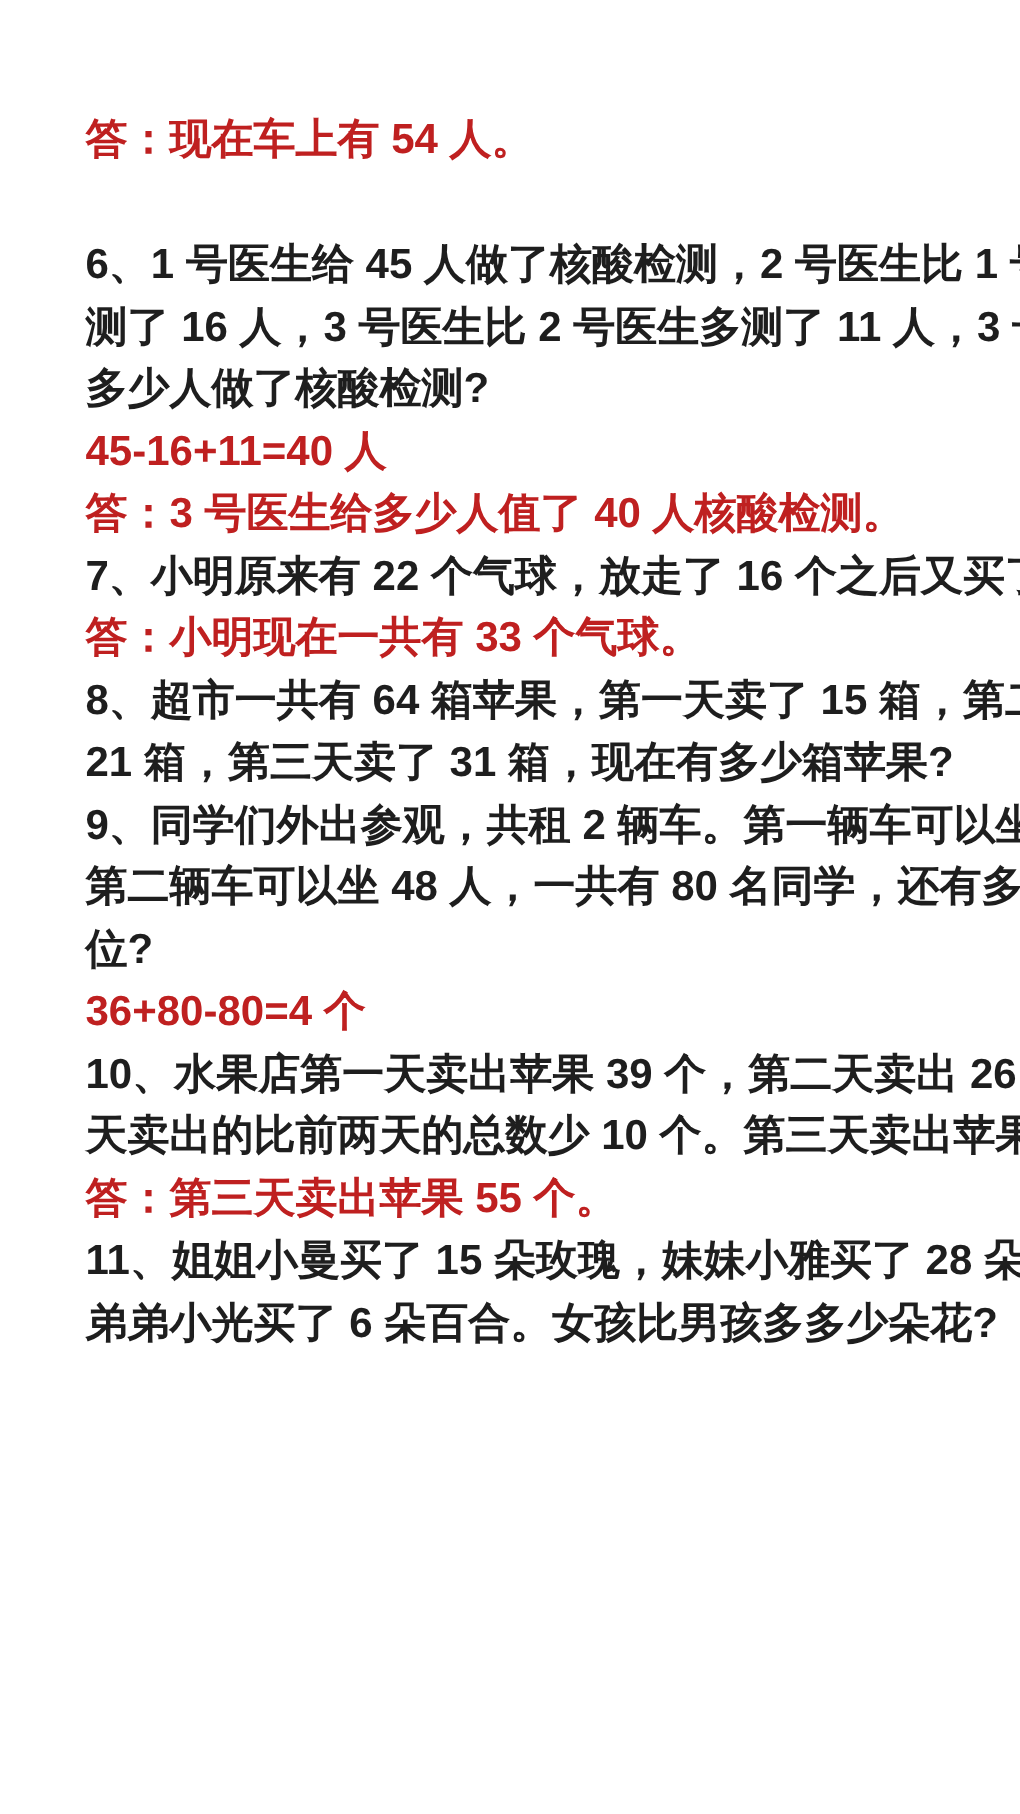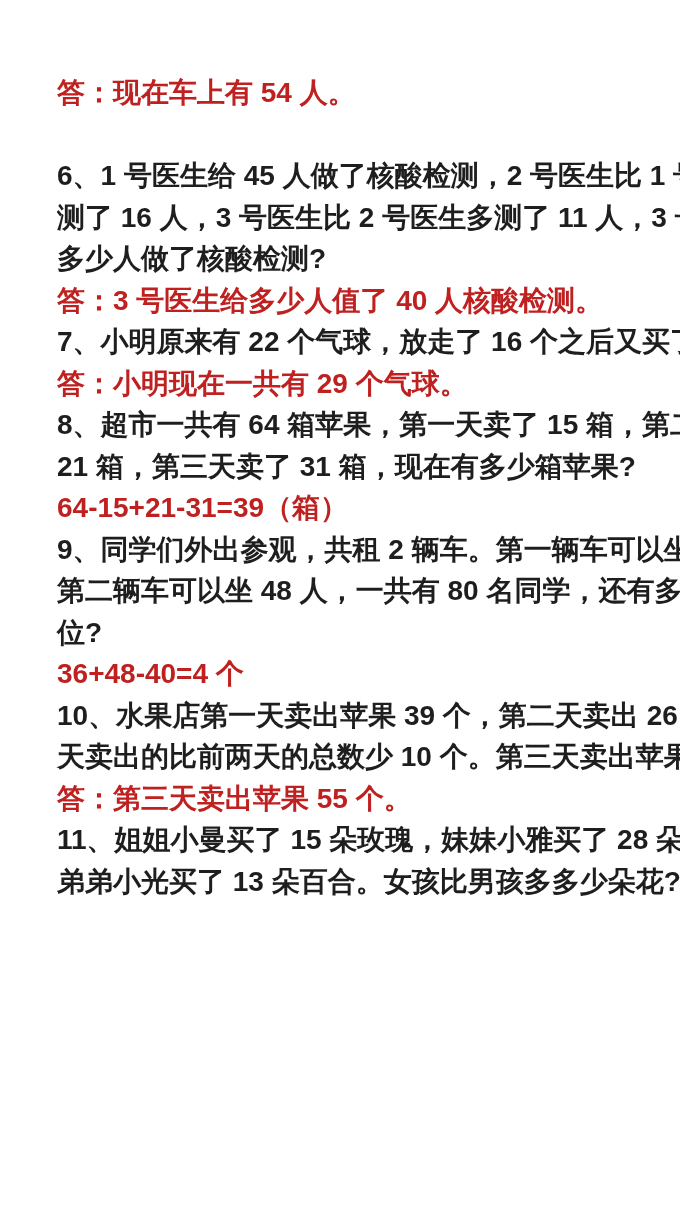--- a/index.html
+++ b/index.html
@@ -43,29 +43,29 @@
 </head>
 <body>
 
 <div class="page">
   <div id="doc">
       <div class="line answer">答：现在车上有 54 人。</div>
       <div class="line spacer"></div>
       <div class="line question">6、1 号医生给 45 人做了核酸检测，2 号医生比 1 号医生少</div>
       <div class="line question">测了 16 人，3 号医生比 2 号医生多测了 11 人，3 号医生给</div>
       <div class="line question">多少人做了核酸检测?</div>
+      <div class="line equation">45-16+11=40  人</div>
       <div class="line answer">答：3 号医生给多少人值了 40 人核酸检测。</div>
       <div class="line question">7、小明原来有 22 个气球，放走了 16 个之后又买了 18 个，</div>
-      <div class="line answer">答：小明现在一共有 29 个气球。</div>
+      <div class="line answer">答：小明现在一共有 33 个气球。</div>
       <div class="line question">8、超市一共有 64 箱苹果，第一天卖了 15 箱，第二天进货</div>
       <div class="line question">21 箱，第三天卖了 31 箱，现在有多少箱苹果?</div>
-      <div class="line equation">64-15+21-31=39（箱）</div>
       <div class="line question">9、同学们外出参观，共租 2 辆车。第一辆车可以坐 36 人，</div>
       <div class="line question">第二辆车可以坐 48 人，一共有 80 名同学，还有多少个空座</div>
       <div class="line question">位?</div>
-      <div class="line equation">36+48-40=4  个</div>
+      <div class="line equation">36+80-80=4  个</div>
       <div class="line question">10、水果店第一天卖出苹果 39 个，第二天卖出 26 个，第三</div>
       <div class="line question">天卖出的比前两天的总数少 10 个。第三天卖出苹果多少个?</div>
       <div class="line answer">答：第三天卖出苹果 55 个。</div>
       <div class="line question">11、姐姐小曼买了 15 朵玫瑰，妹妹小雅买了 28 朵康乃馨，</div>
-      <div class="line question">弟弟小光买了 13 朵百合。女孩比男孩多多少朵花?</div>
+      <div class="line question">弟弟小光买了 6 朵百合。女孩比男孩多多少朵花?</div>
     </div>
 </div>
 
 </body></html>

